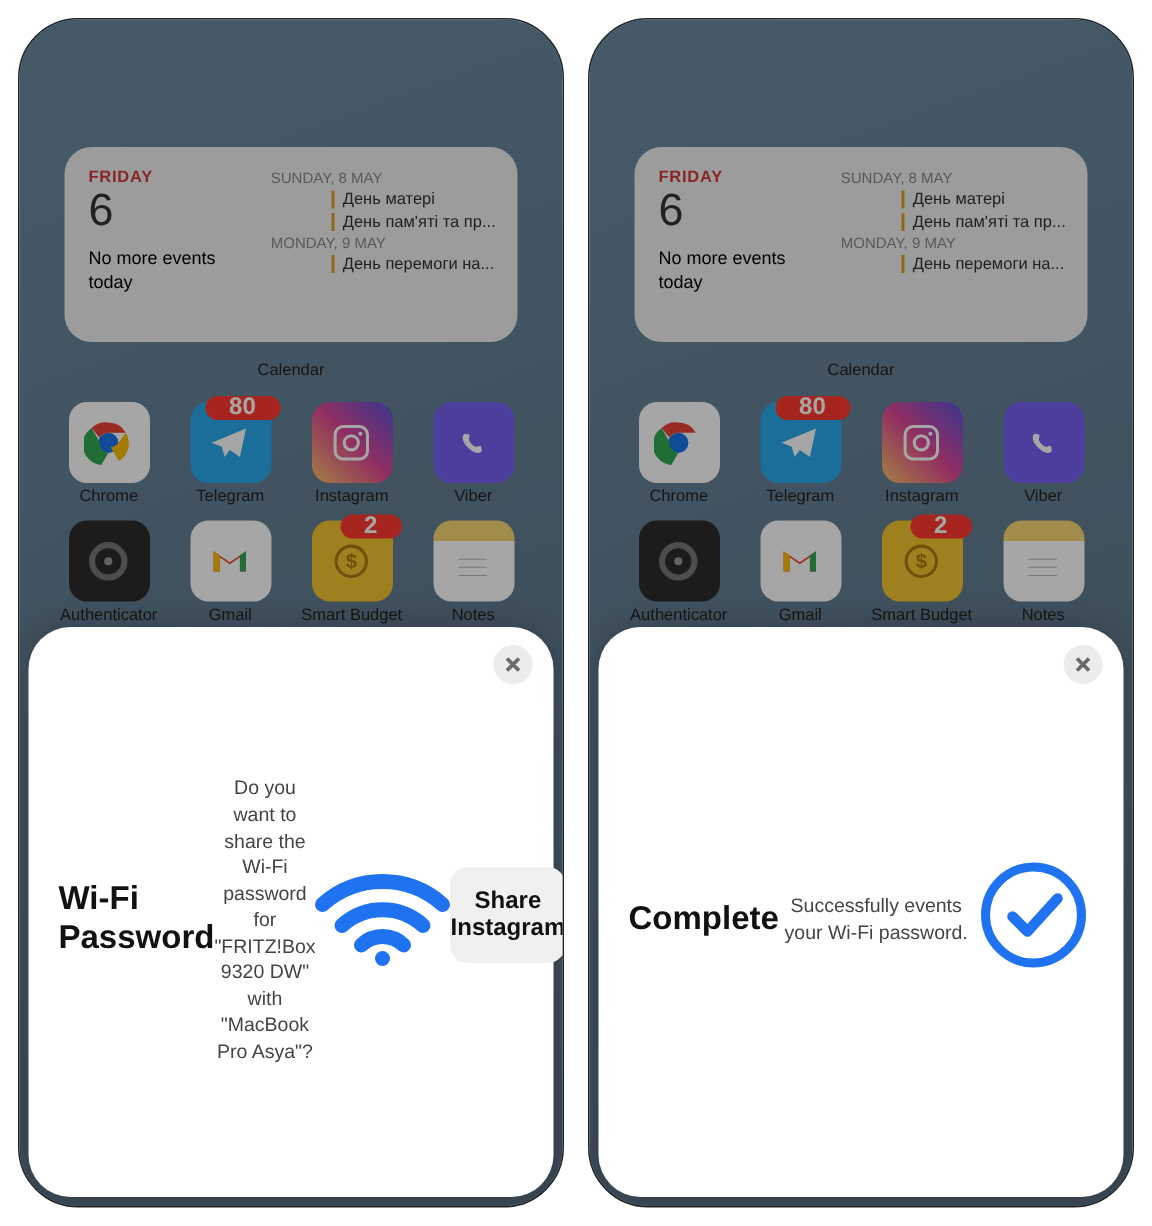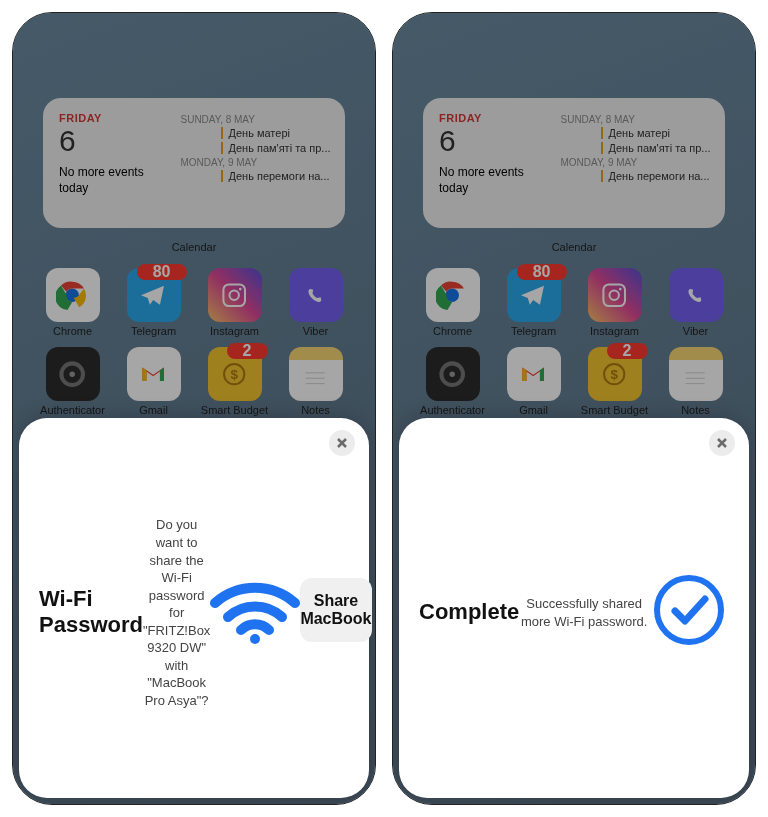--- a/index.html
+++ b/index.html
@@ -294,21 +294,21 @@
     <h2>Wi-Fi Password</h2>
     <p>Do you want to share the Wi-Fi password for "FRITZ!Box 9320 DW" with "MacBook Pro Asya"?</p>
     <div class="iconwrap">
       <svg width="90" height="70" viewBox="0 0 90 70">
         <path d="M5 28 a60 60 0 0 1 80 0" fill="none" stroke="#1f73f1" stroke-width="10" stroke-linecap="round"></path>
         <path d="M18 42 a40 40 0 0 1 54 0" fill="none" stroke="#1f73f1" stroke-width="10" stroke-linecap="round"></path>
         <path d="M31 55 a20 20 0 0 1 28 0" fill="none" stroke="#1f73f1" stroke-width="10" stroke-linecap="round"></path>
         <circle cx="45" cy="64" r="5" fill="#1f73f1"></circle>
       </svg>
     </div>
-    <div class="btn">Share MacBook</div>
+    <div class="btn">Share Instagram</div>
   </div>
 </div>
 
 <div class="phone">
   <div class="wall"></div>
 
   <div class="cal">
     <div class="left">
       <div class="day">FRIDAY</div>
       <div class="num">6</div>
@@ -406,21 +406,21 @@
 
   <div class="dimmer"></div>
 
   <div class="sheet">
     <div class="close">
       <svg viewBox="0 0 12 12">
           <path d="M2 2l8 8M10 2l-8 8" fill="none"></path>
         </svg>
     </div>
     <h2>Complete</h2>
-    <p>Successfully shared more Wi-Fi password.</p>
+    <p>Successfully events your Wi-Fi password.</p>
     <div class="iconwrap">
       <svg width="80" height="80" viewBox="0 0 80 80">
         <circle cx="40" cy="40" r="32" fill="none" stroke="#1f73f1" stroke-width="6"></circle>
         <path d="M26 41 l10 10 l20 -22" fill="none" stroke="#1f73f1" stroke-width="7" stroke-linecap="round" stroke-linejoin="round"></path>
       </svg>
     </div>
   </div>
 </div>
 
 </body></html>

